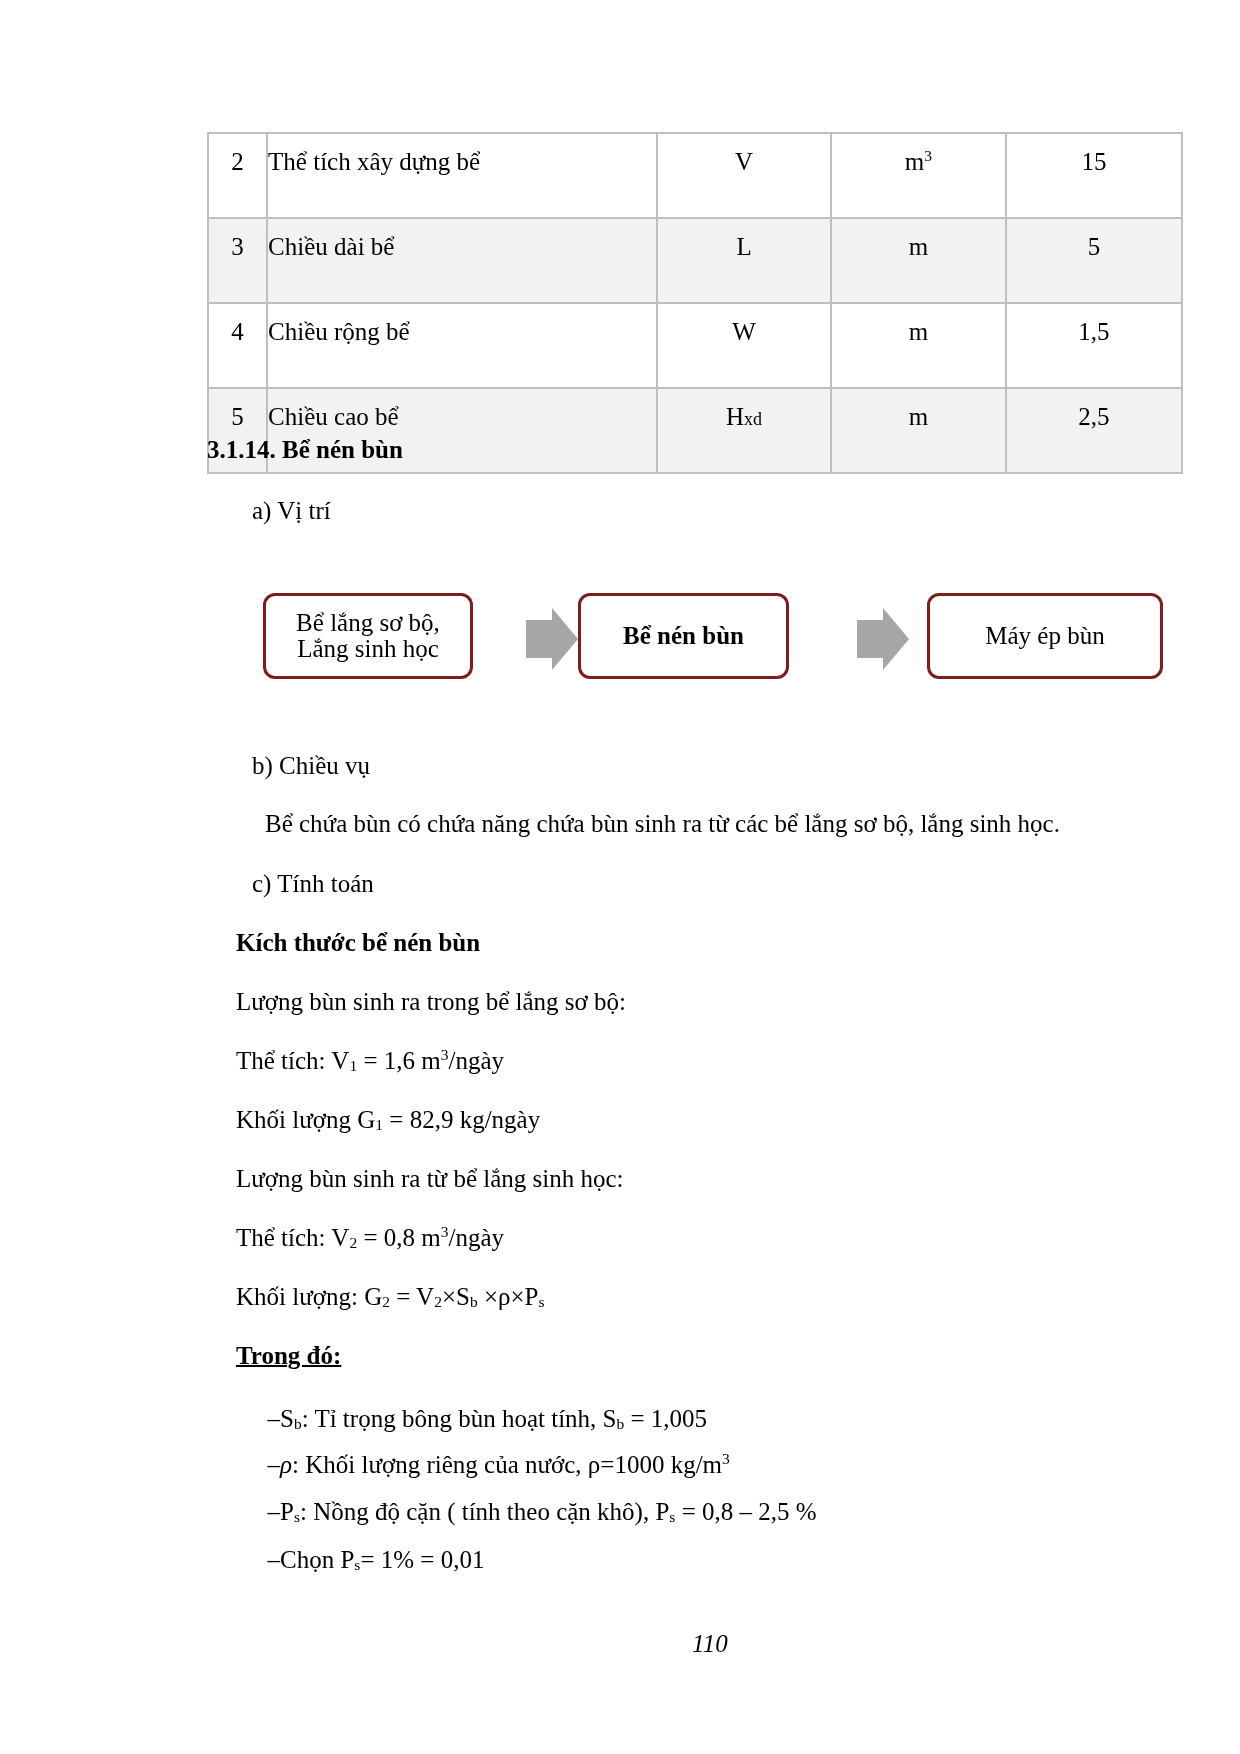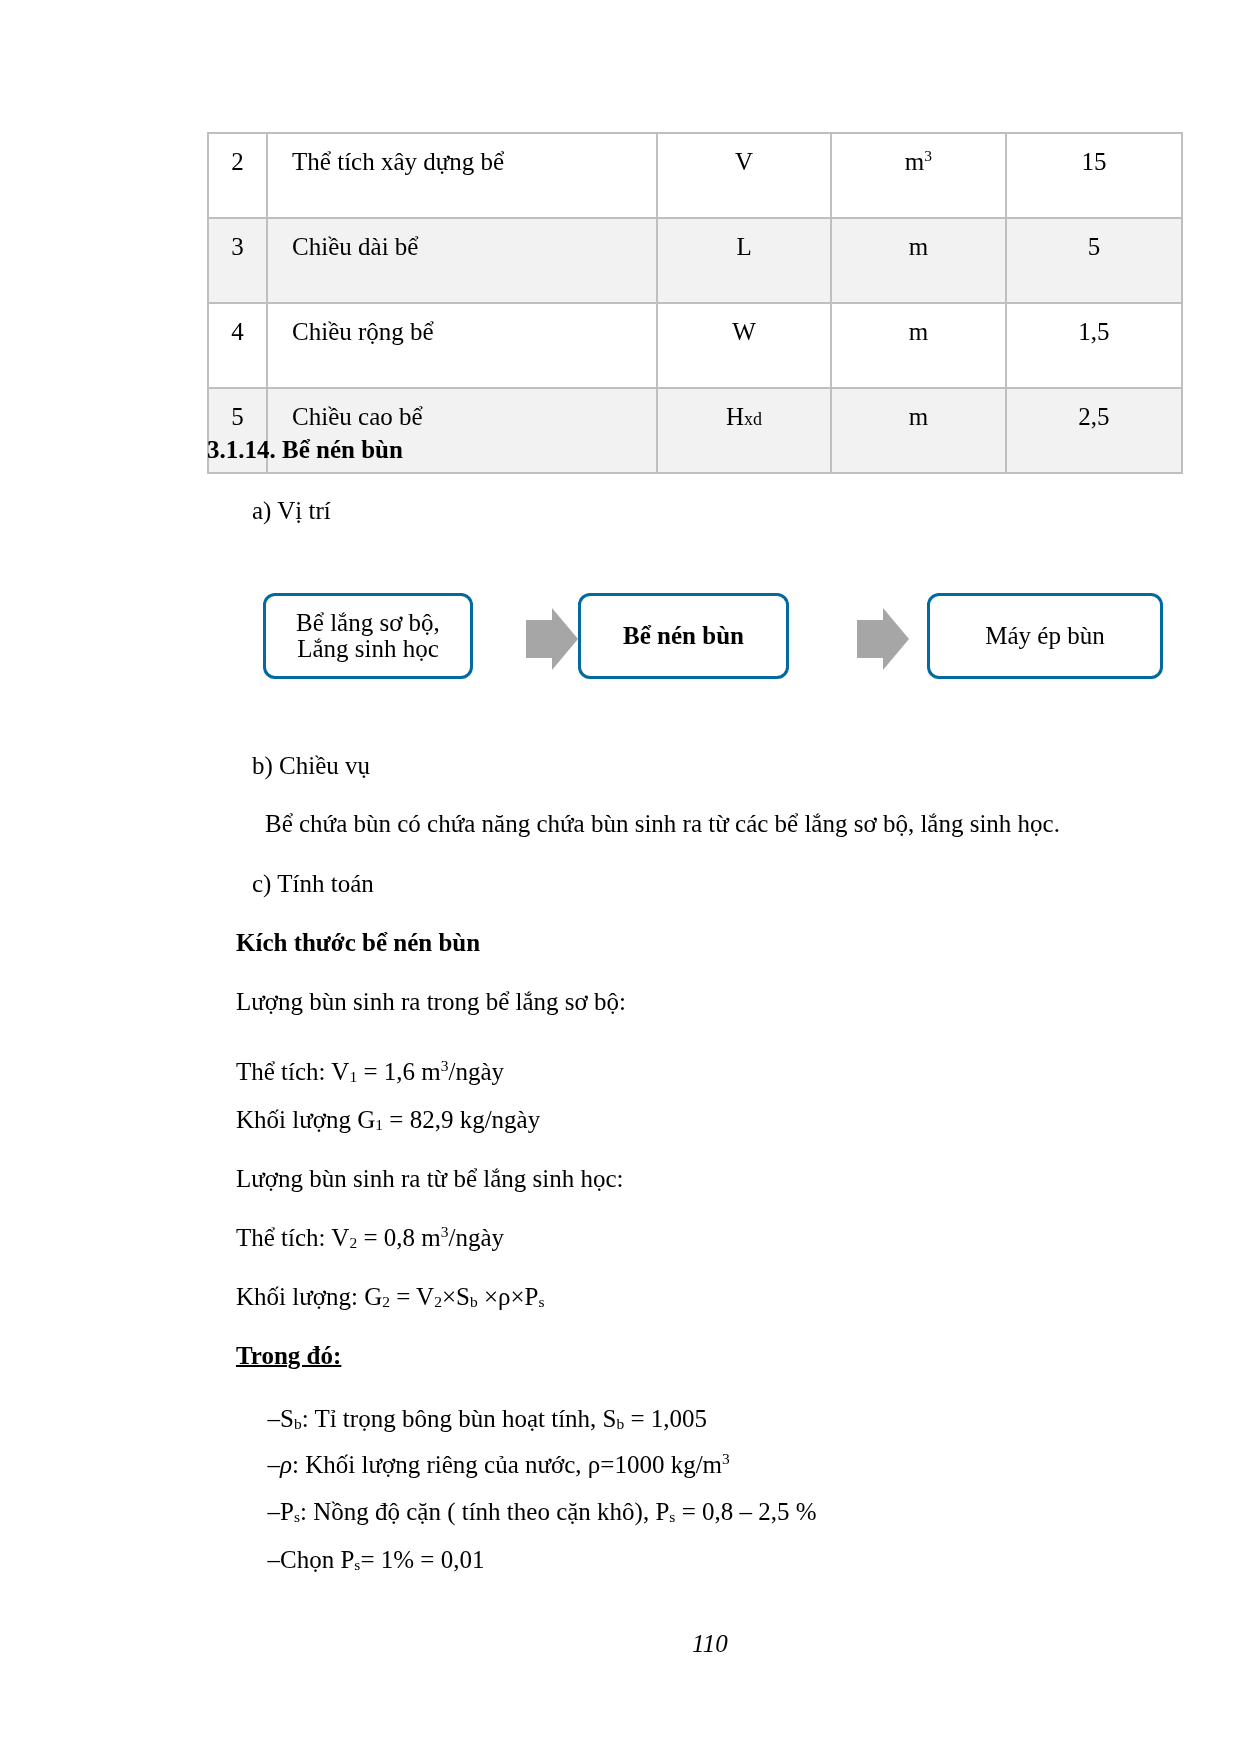--- a/index.html
+++ b/index.html
@@ -7,32 +7,32 @@
          font-family: "Liberation Serif", "DejaVu Serif", serif; color: #000; }
   .abs { position: absolute; }
 
   
   .tbl { position: absolute; left: 207px; top: 132px; width: 976px;
          border-collapse: collapse; table-layout: fixed; font-size: 25px; }
   .tbl td { border: 2px solid #bfbfbf; height: 69px; vertical-align: top;
             padding: 14px 10px 0 10px; line-height: 1.15; }
   .tbl tr.shaded td { background: #f2f2f2; }
   .tbl td.c { text-align: center; }
-  .tbl td.desc { padding-left: 24px; margin-left: 41px; }
+  .tbl td.desc { padding-left: 0; margin-left: 41px; }
   .col-no { width: 53px; } .col-desc { width: 350px; } .col-sym { width: 156px; }
   .col-unit { width: 157px; } .col-val { width: 158px; }
   sup { font-size: 0.62em; vertical-align: 0.55em; line-height: 0; }
   sub { font-size: 0.62em; vertical-align: -0.15em; line-height: 0; }
 
   .heading { left: 207px; top: 436px; font-size: 25px; font-weight: bold; }
   .sub-item { font-size: 25px; }
   .body-line { left: 236px; font-size: 25px; white-space: nowrap; }
 
   
-  .box { position: absolute; top: 593px; height: 86px; border: 3px solid #0369a1;
+  .box { position: absolute; top: 593px; height: 86px; border: 3px solid #7f1d1d;
          border-radius: 12px; box-sizing: border-box; display: flex;
          align-items: center; justify-content: center; text-align: center;
          font-size: 25px; line-height: 1.05; background: #fff; }
   .arrow { position: absolute; top: 608px; width: 52px; height: 62px; }
 
   .bullet-row { position: absolute; left: 240px; font-size: 25px; white-space: nowrap; text-align: right; }
   .bullet-row .dash { display: inline-block; width: 40px; }
   .underline { text-decoration: underline; text-decoration-thickness: 2px; }
 
   .page-no { left: 645px; top: 1630px; font-size: 25px; font-style: italic; margin-left: 47px; }
@@ -105,21 +105,21 @@
 </div>
 
 <div class="abs sub-item" style="left:252px; top:752px;">b) Chiều vụ</div>
 <div class="abs body-line" style="left:265px; top:810px;">Bể chứa bùn có chứa năng chứa bùn sinh ra từ các bể lắng sơ bộ, lắng sinh học.</div>
 
 <div class="abs sub-item" style="left:252px; top:870px;">c) Tính toán</div>
 
 <div class="abs body-line" style="top:929px; font-weight:bold;">Kích thước bể nén bùn</div>
 <div class="abs body-line" style="top:988px;">Lượng bùn sinh ra trong bể lắng sơ bộ:</div>
 
-<div class="abs body-line" style="top:1047px;margin-top:11px;">
+<div class="abs body-line" style="top:1047px;">
   <span>Thể tích: V</span><sub>1</sub><span> = 1,6 m</span><sup>3</sup><span>/ngày</span>
 </div>
 
 <div class="abs body-line" style="top:1106px;">
   <span>Khối lượng G</span><sub>1</sub><span> = 82,9 kg/ngày</span>
 </div>
 
 <div class="abs body-line" style="top:1165px;">Lượng bùn sinh ra từ bể lắng sinh học:</div>
 
 <div class="abs body-line" style="top:1224px;">

